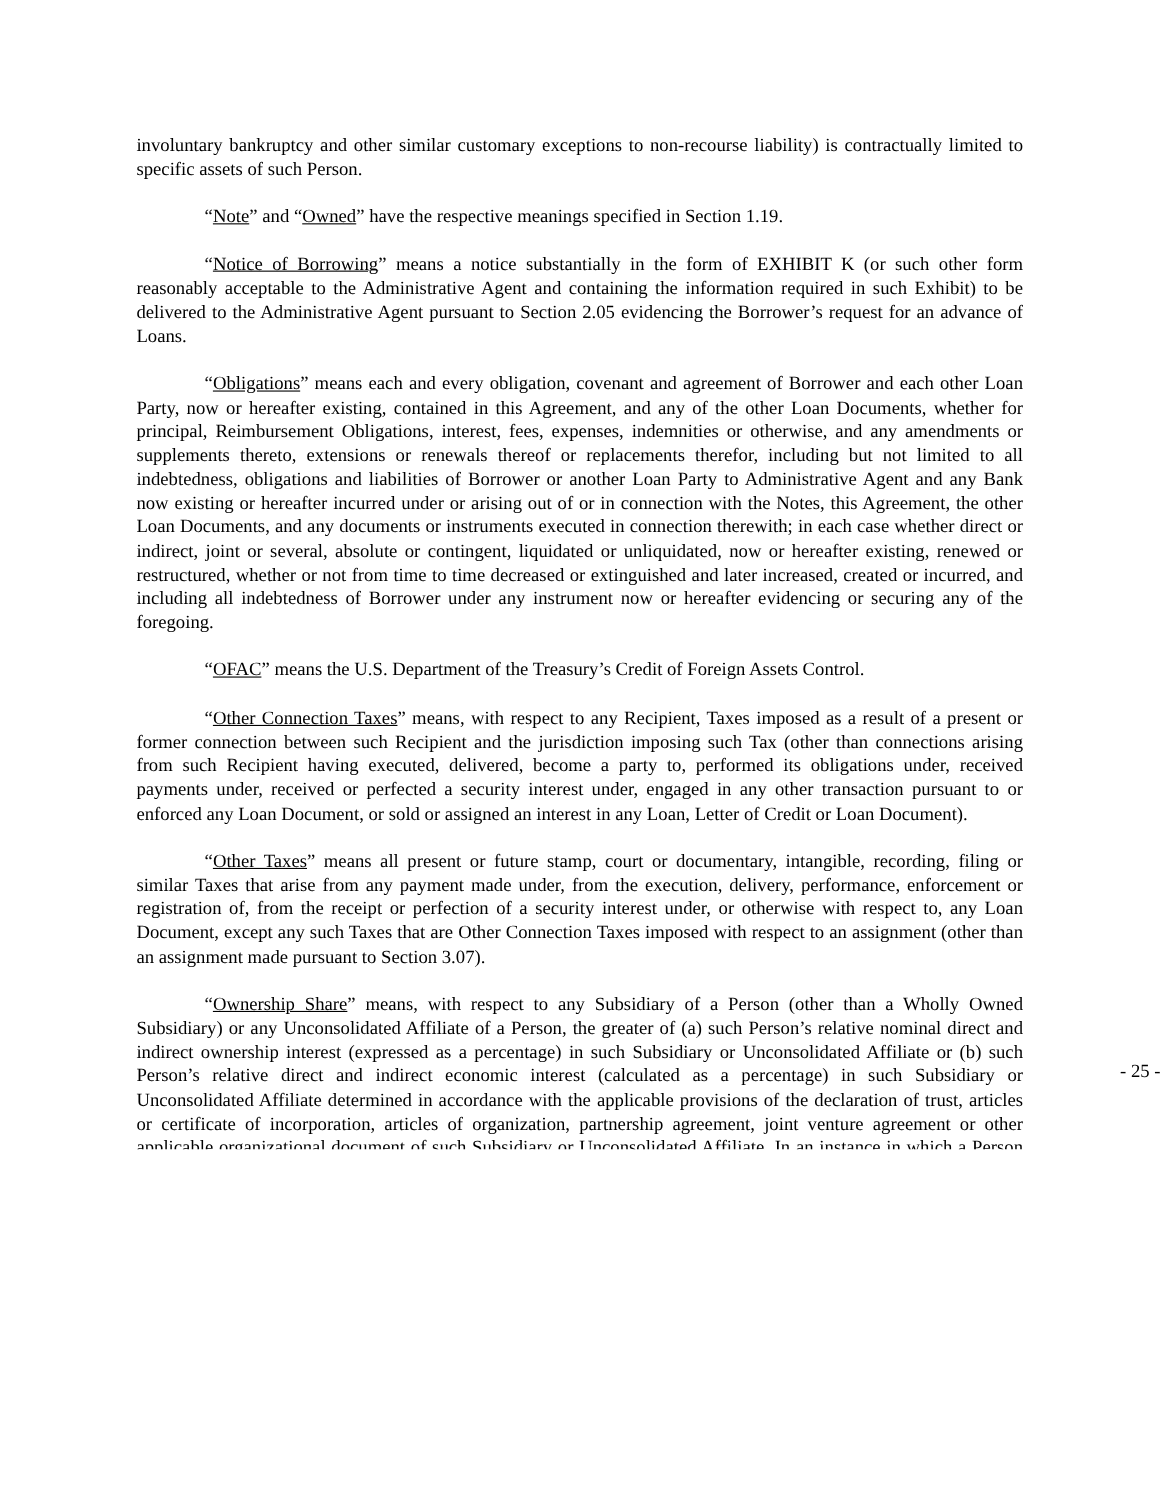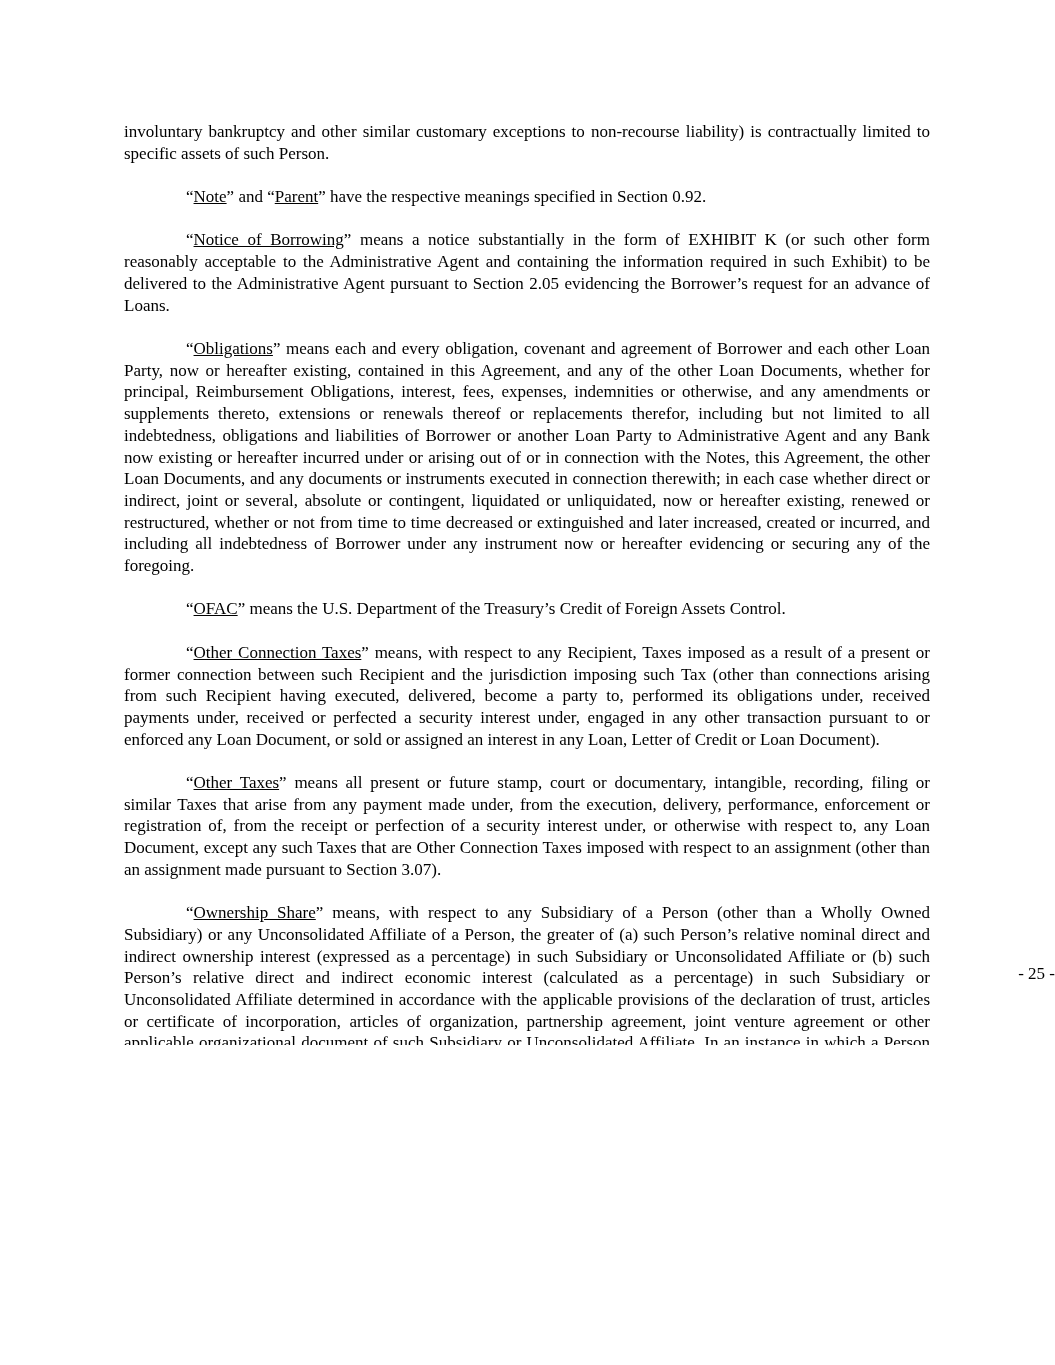--- a/index.html
+++ b/index.html
@@ -43,21 +43,21 @@
     text-align: right;
     line-height: 21.7px;
   }
 </style>
 </head>
 <body>
 
 <div class="page">
   <div class="content">
       <p class="para"><span>involuntary bankruptcy and other similar customary exceptions to non-recourse liability) is contractually limited to specific assets of such Person.</span></p>
-      <p class="para indent"><span>“</span><span class="defined-term">Note</span><span>” and “</span><span class="defined-term">Parent</span><span>” have the respective meanings specified in Section 0.92.</span></p>
+      <p class="para indent"><span>“</span><span class="defined-term">Note</span><span>” and “</span><span class="defined-term">Owned</span><span>” have the respective meanings specified in Section 1.19.</span></p>
       <p class="para indent"><span>“</span><span class="defined-term">Notice of Borrowing</span><span>” means a notice substantially in the form of EXHIBIT K (or such other form reasonably acceptable to the Administrative Agent and containing the information required in such Exhibit) to be delivered to the Administrative Agent pursuant to Section 2.05 evidencing the Borrower’s request for an advance of Loans.</span></p>
       <p class="para indent"><span>“</span><span class="defined-term">Obligations</span><span>” means each and every obligation, covenant and agreement of Borrower and each other Loan Party, now or hereafter existing, contained in this Agreement, and any of the other Loan Documents, whether for principal, Reimbursement Obligations, interest, fees, expenses, indemnities or otherwise, and any amendments or supplements thereto, extensions or renewals thereof or replacements therefor, including but not limited to all indebtedness, obligations and liabilities of Borrower or another Loan Party to Administrative Agent and any Bank now existing or hereafter incurred under or arising out of or in connection with the Notes, this Agreement, the other Loan Documents, and any documents or instruments executed in connection therewith; in each case whether direct or indirect, joint or several, absolute or contingent, liquidated or unliquidated, now or hereafter existing, renewed or restructured, whether or not from time to time decreased or extinguished and later increased, created or incurred, and including all indebtedness of Borrower under any instrument now or hereafter evidencing or securing any of the foregoing.</span></p>
       <p class="para indent"><span>“</span><span class="defined-term">OFAC</span><span>” means the U.S. Department of the Treasury’s Credit of Foreign Assets Control.</span></p>
       <p class="para indent"><span>“</span><span class="defined-term">Other Connection Taxes</span><span>” means, with respect to any Recipient, Taxes imposed as a result of a present or former connection between such Recipient and the jurisdiction imposing such Tax (other than connections arising from such Recipient having executed, delivered, become a party to, performed its obligations under, received payments under, received or perfected a security interest under, engaged in any other transaction pursuant to or enforced any Loan Document, or sold or assigned an interest in any Loan, Letter of Credit or Loan Document).</span></p>
       <p class="para indent"><span>“</span><span class="defined-term">Other Taxes</span><span>” means all present or future stamp, court or documentary, intangible, recording, filing or similar Taxes that arise from any payment made under, from the execution, delivery, performance, enforcement or registration of, from the receipt or perfection of a security interest under, or otherwise with respect to, any Loan Document, except any such Taxes that are Other Connection Taxes imposed with respect to an assignment (other than an assignment made pursuant to Section 3.07).</span></p>
       <p class="para indent"><span>“</span><span class="defined-term">Ownership Share</span><span>” means, with respect to any Subsidiary of a Person (other than a Wholly Owned Subsidiary) or any Unconsolidated Affiliate of a Person, the greater of (a) such Person’s relative nominal direct and indirect ownership interest (expressed as a percentage) in such Subsidiary or Unconsolidated Affiliate or (b) such Person’s relative direct and indirect economic interest (calculated as a percentage) in such Subsidiary or Unconsolidated Affiliate determined in accordance with the applicable provisions of the declaration of trust, articles or certificate of incorporation, articles of organization, partnership agreement, joint venture agreement or other applicable organizational document of such Subsidiary or Unconsolidated Affiliate. In an instance in which a Person holds an interest in an asset directly and not through a Subsidiary or Unconsolidated Affiliate, such Person’s Ownership Share with respect to such interest shall be 100%.</span></p>
     </div>
   <div class="footer">- 25 -</div>
 </div>
 

